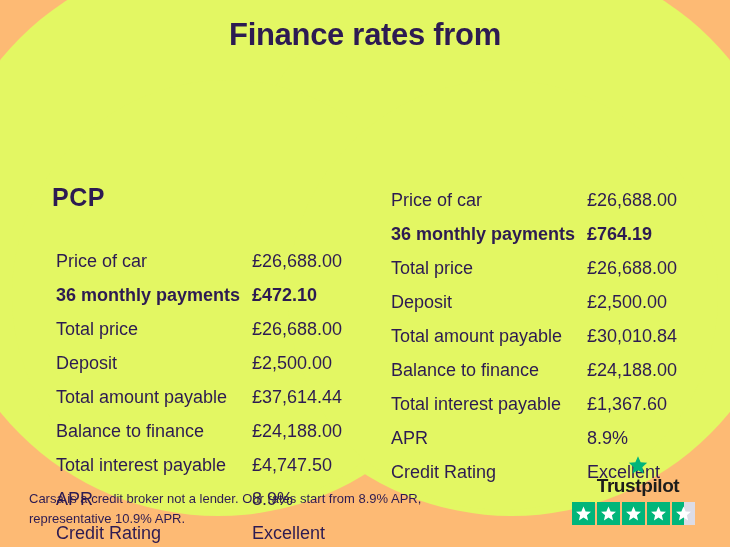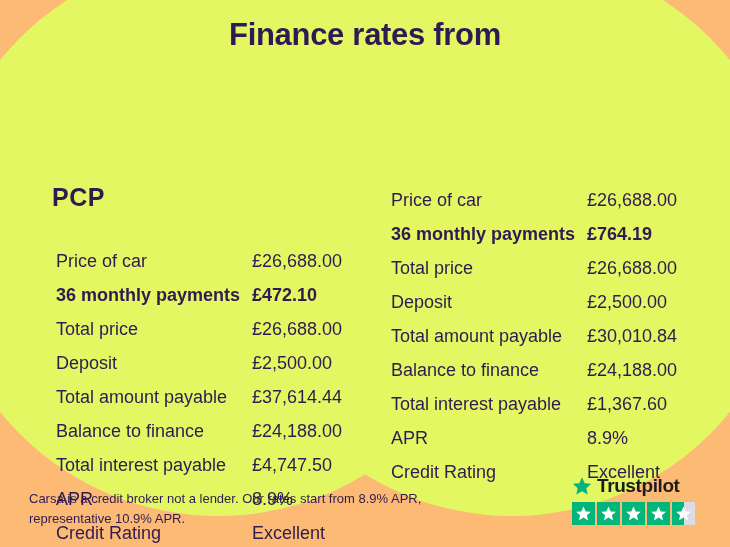--- a/index.html
+++ b/index.html
@@ -143,22 +143,22 @@
   .trustpilot {
     position: absolute;
     right: 26px;
     bottom: 22px;
     text-align: left;
     width: 132px;
   }
   .tp-top {
     display: flex;
     align-items: center;
-    gap: 5px;
     margin-bottom: 5px;
+    flex-direction: column;
   }
   .tp-name {
     font-size: 19px;
     font-weight: bold;
     color: #1c1c1c;
     letter-spacing: -0.4px;
   }
   .tp-stars {
     display: flex;
     gap: 2px;

